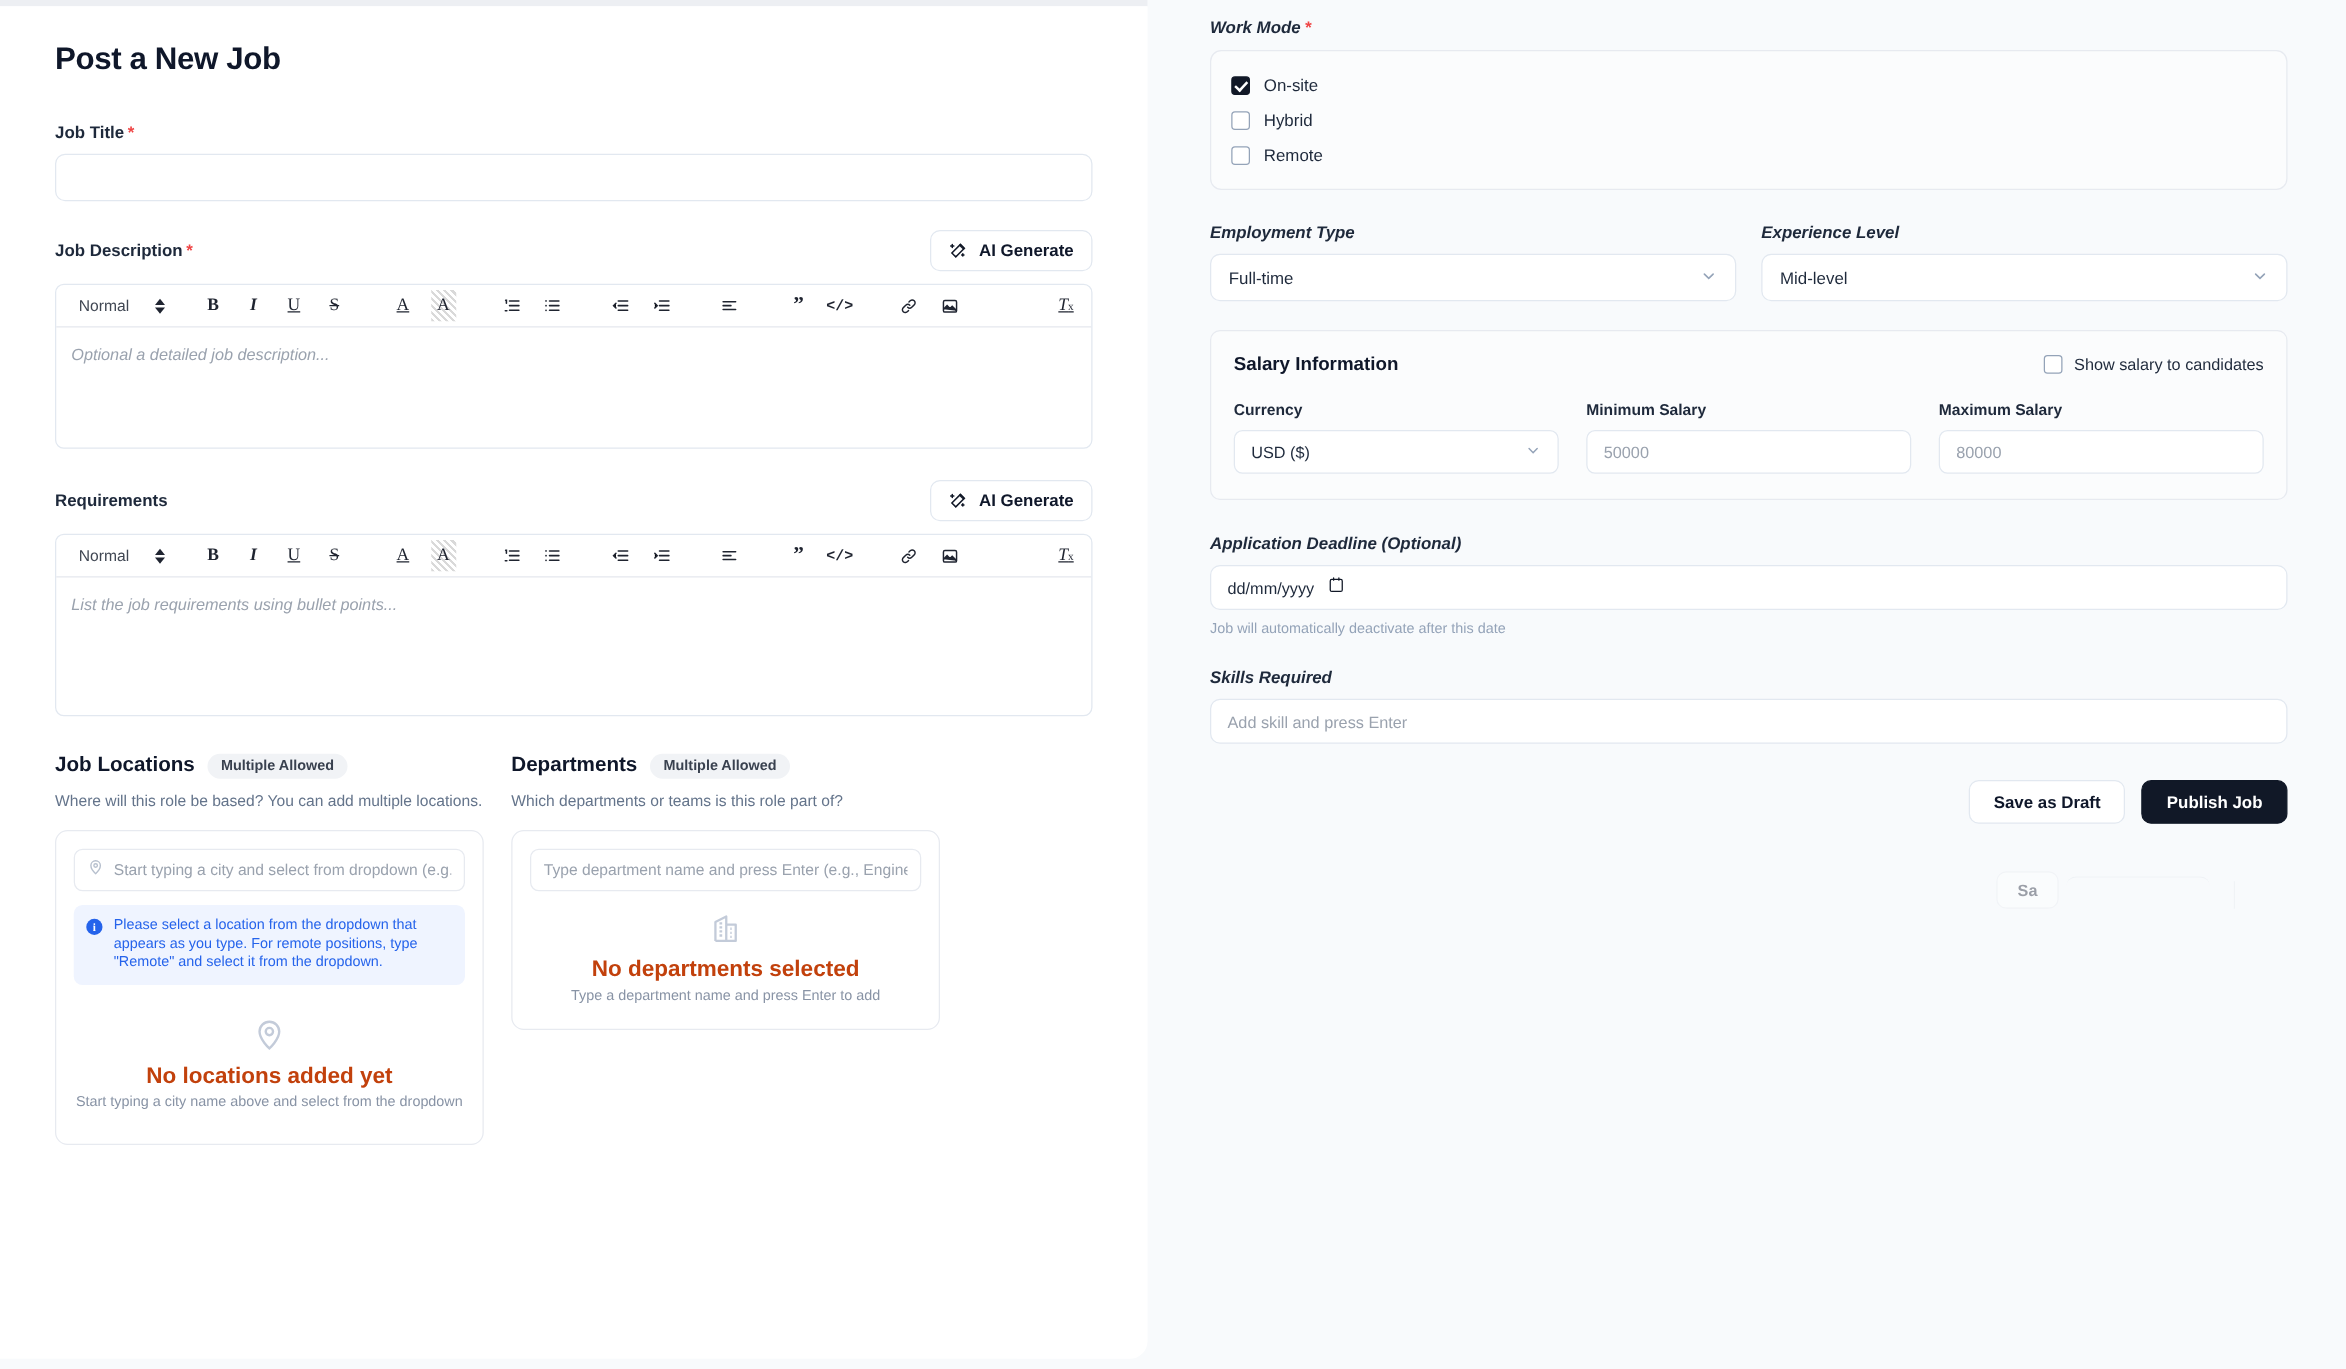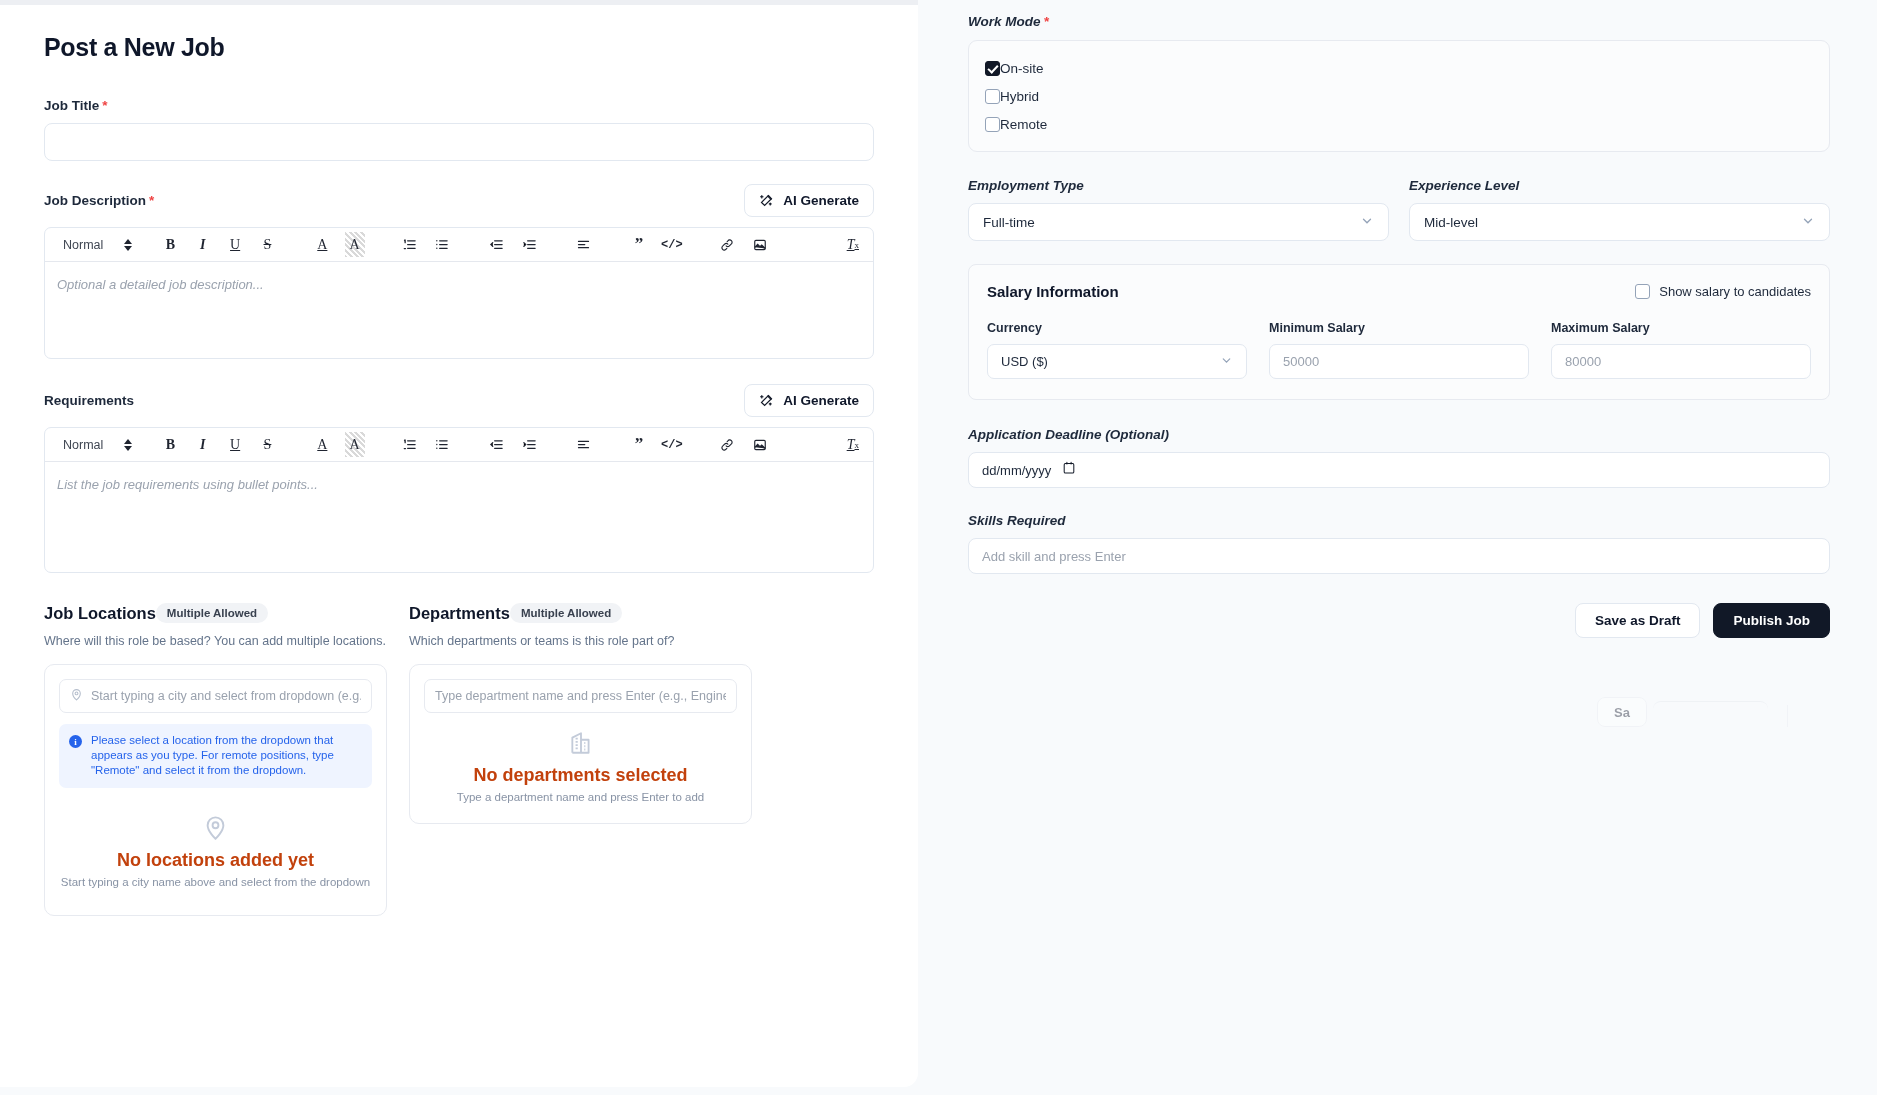--- a/index.html
+++ b/index.html
@@ -55,21 +55,21 @@
             color:#1f2430; font-size:14px; cursor:pointer; }
   .tb-gap { width:13px; }
   .tb-btn svg { display:block; }
   .editor-body { height:96px; padding: 13px 12px; }
   .editor-body.tall { height:110px; }
   .ph { font-size:13px; color:#9aa2ae; font-style:italic; }
 
   
   .two-col { display:flex; gap: 22px; margin-top: 30px; }
   .col-half { width: 343px; }
-  .sec-head { display:flex; align-items:center; }
+  .sec-head { display:flex; align-items:flex-start; gap:10px; }
   .sec-title { font-size:16.5px; font-weight:700; color:#0f172a; }
   .chip { background:#f1f3f6; color:#39414f; font-size:11.5px; font-weight:600;
           border-radius:11px; padding:4px 11px; }
   .sec-sub { font-size:12.5px; color:#64748b; margin-top:11px; }
 
   .sec-box { border:1px solid #e7eaf0; border-radius:10px; margin-top:16px; padding:14px; background:#fff; }
   .loc-box { height: 252px; }
   .dept-box { height: 160px; }
 
   .inline-input {
@@ -94,21 +94,21 @@
 
   
   .right-col { position:absolute; left:968px; top:0; width:862px; }
 
   .r-label { font-size:13.5px; font-weight:700; color:#1e293b;font-style:italic; }
 
   .workmode-box {
     border:1px solid #e7eaf0; border-radius:9px; background:#fbfcfd;
     margin-top:11px; padding:13px 16px;
   }
-  .cb-row { display:flex; align-items:center; height:28px; }
+  .cb-row { display:flex; align-items:center; gap:11px; height:28px; }
   .cb { width:15px; height:15px; border:1.6px solid #94a3b8; border-radius:3px; background:#fff;
         flex:0 0 auto; position:relative; }
   .cb.checked { background:#111827; border-color:#111827; }
   .cb.checked:after {
     content:""; position:absolute; left:4.4px; top:1px; width:4px; height:8px;
     border:solid #fff; border-width:0 2px 2px 0; transform:rotate(43deg);
   }
   .cb-label { font-size:13.5px; color:#1e293b; }
 
   .row2 { display:flex; gap:20px; margin-top:26px; }
@@ -517,20 +517,21 @@
       <div class="r-label">Application Deadline (Optional)</div>
       <div class="date-input">
         <span class="dv">dd/mm/yyyy</span>
         <span>
           <svg width="12" height="14" viewBox="0 0 20 22" fill="none" stroke="#111827" stroke-width="1.7">
               <rect x="2" y="3.5" width="16" height="16" rx="2"></rect>
               <path d="M6.5 1.5v3M13.5 1.5v3" stroke-linecap="round"></path>
             </svg>
         </span>
       </div>
+      <div class="hint">Job will automatically deactivate after this date</div>
     </div>
 
     <div class="skills-wrap">
       <div class="r-label">Skills Required</div>
       <div class="skills-input">
         <span>Add skill and press Enter</span>
       </div>
     </div>
 
     <div class="actions">

